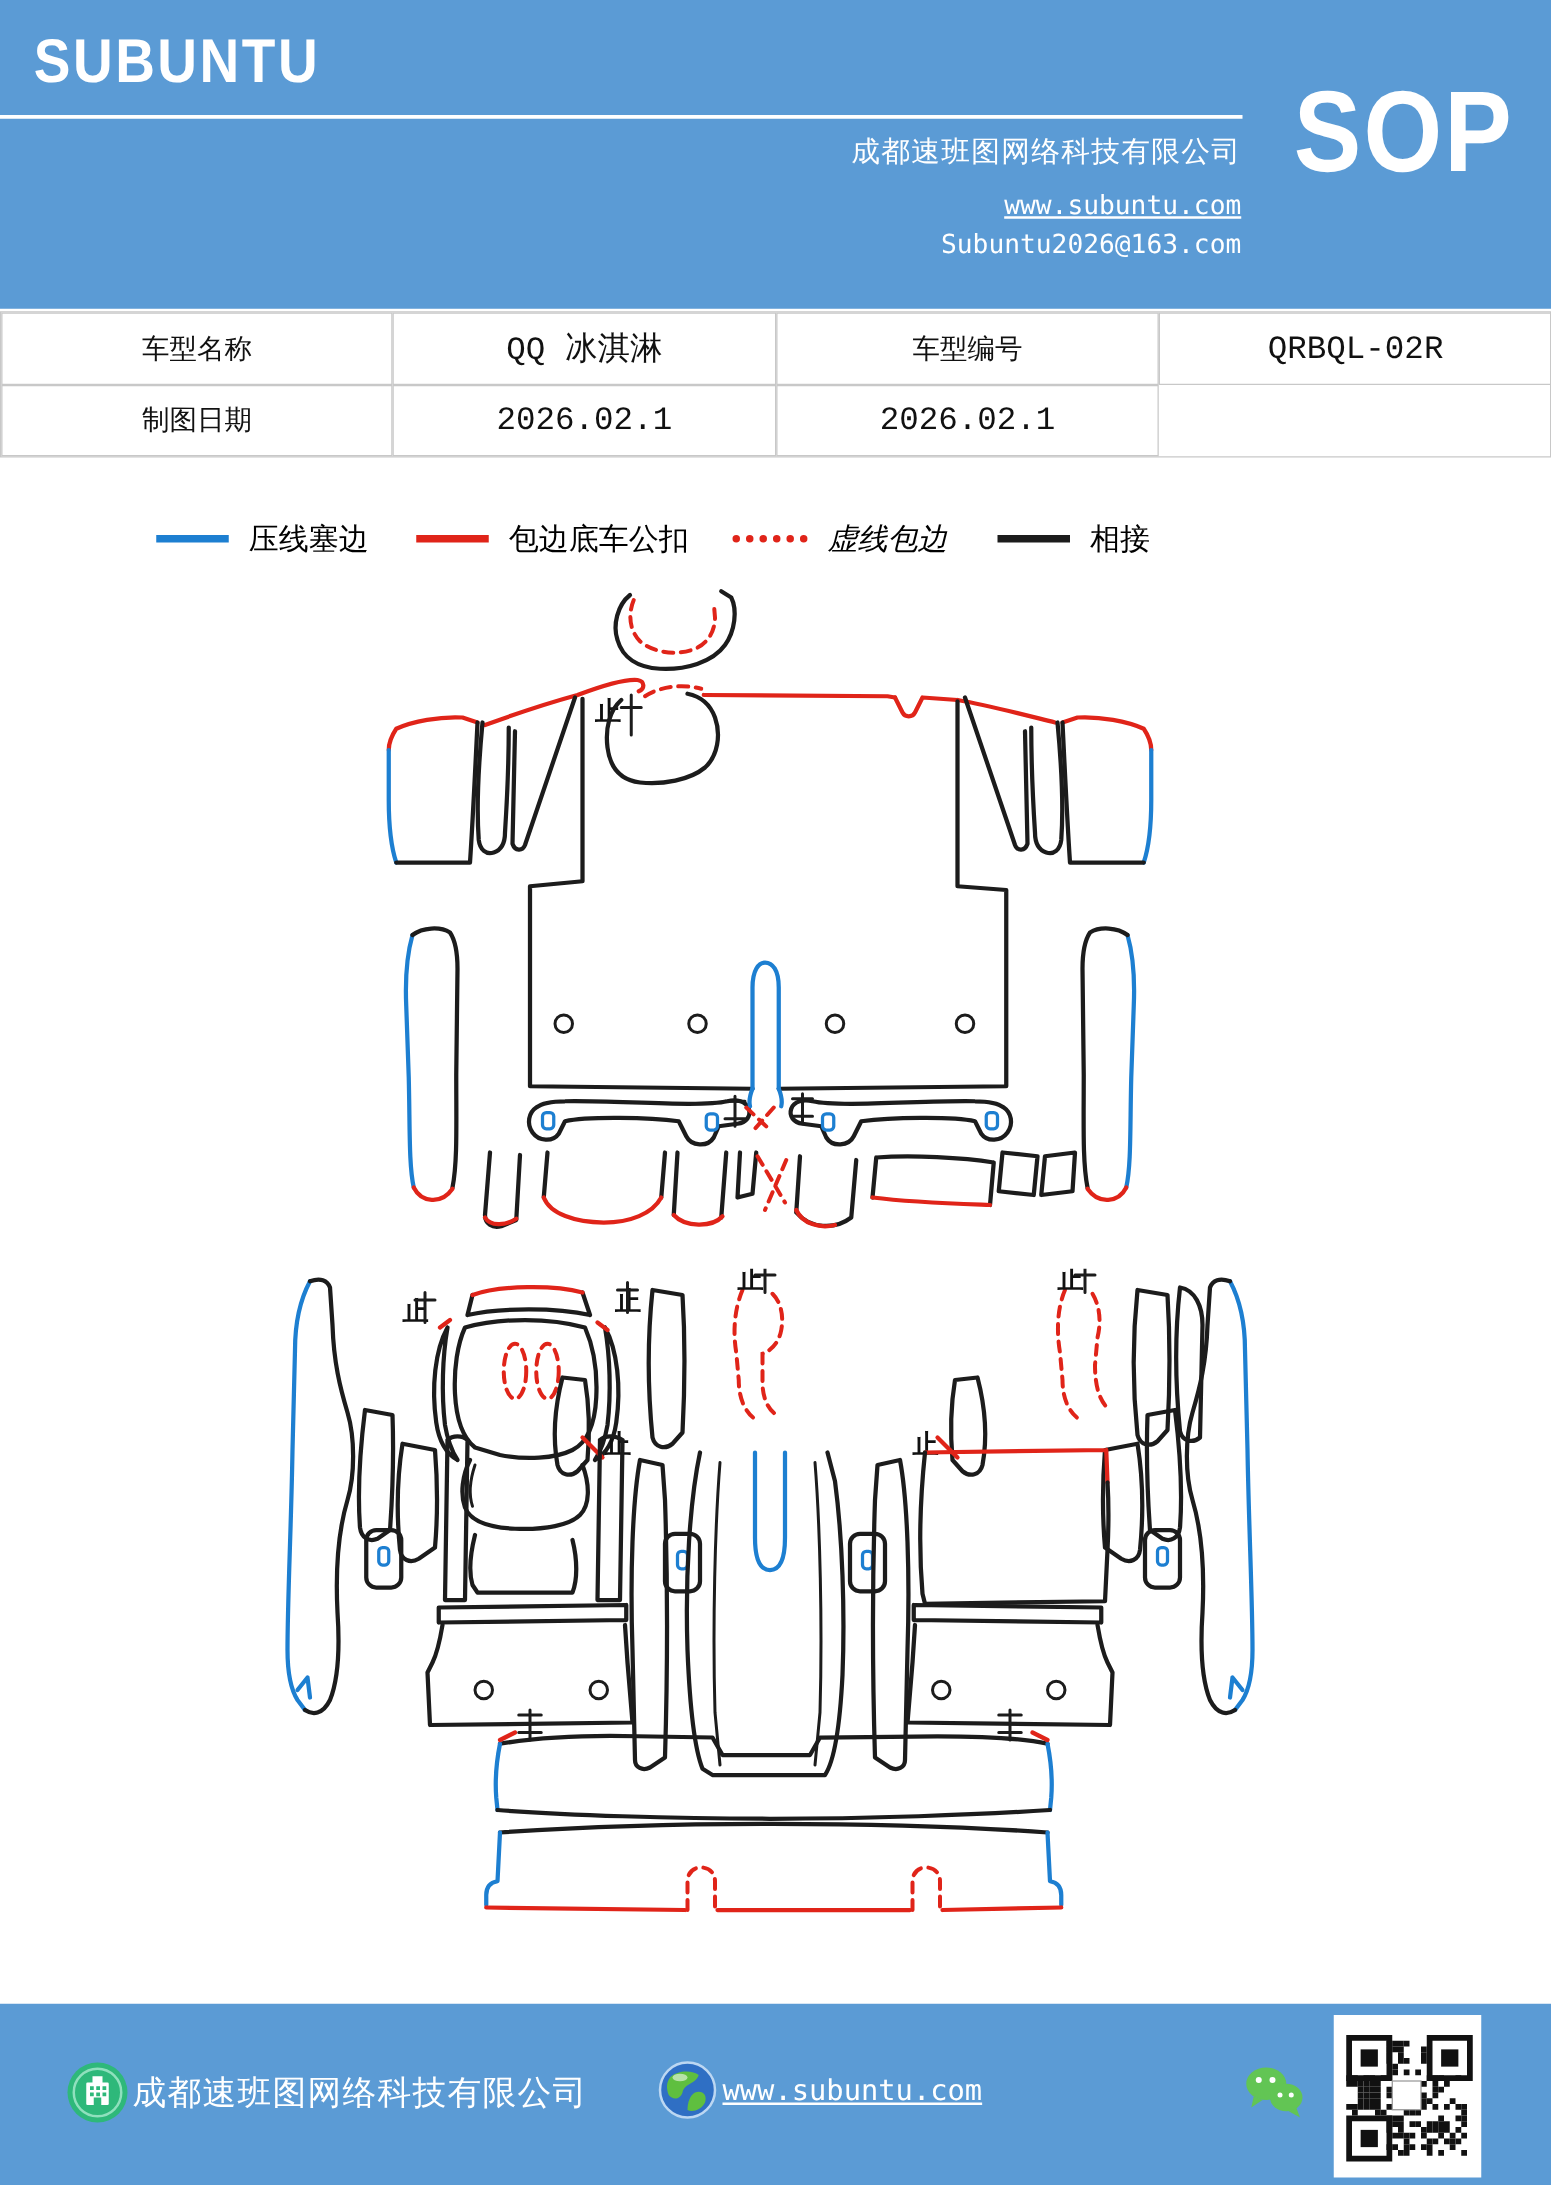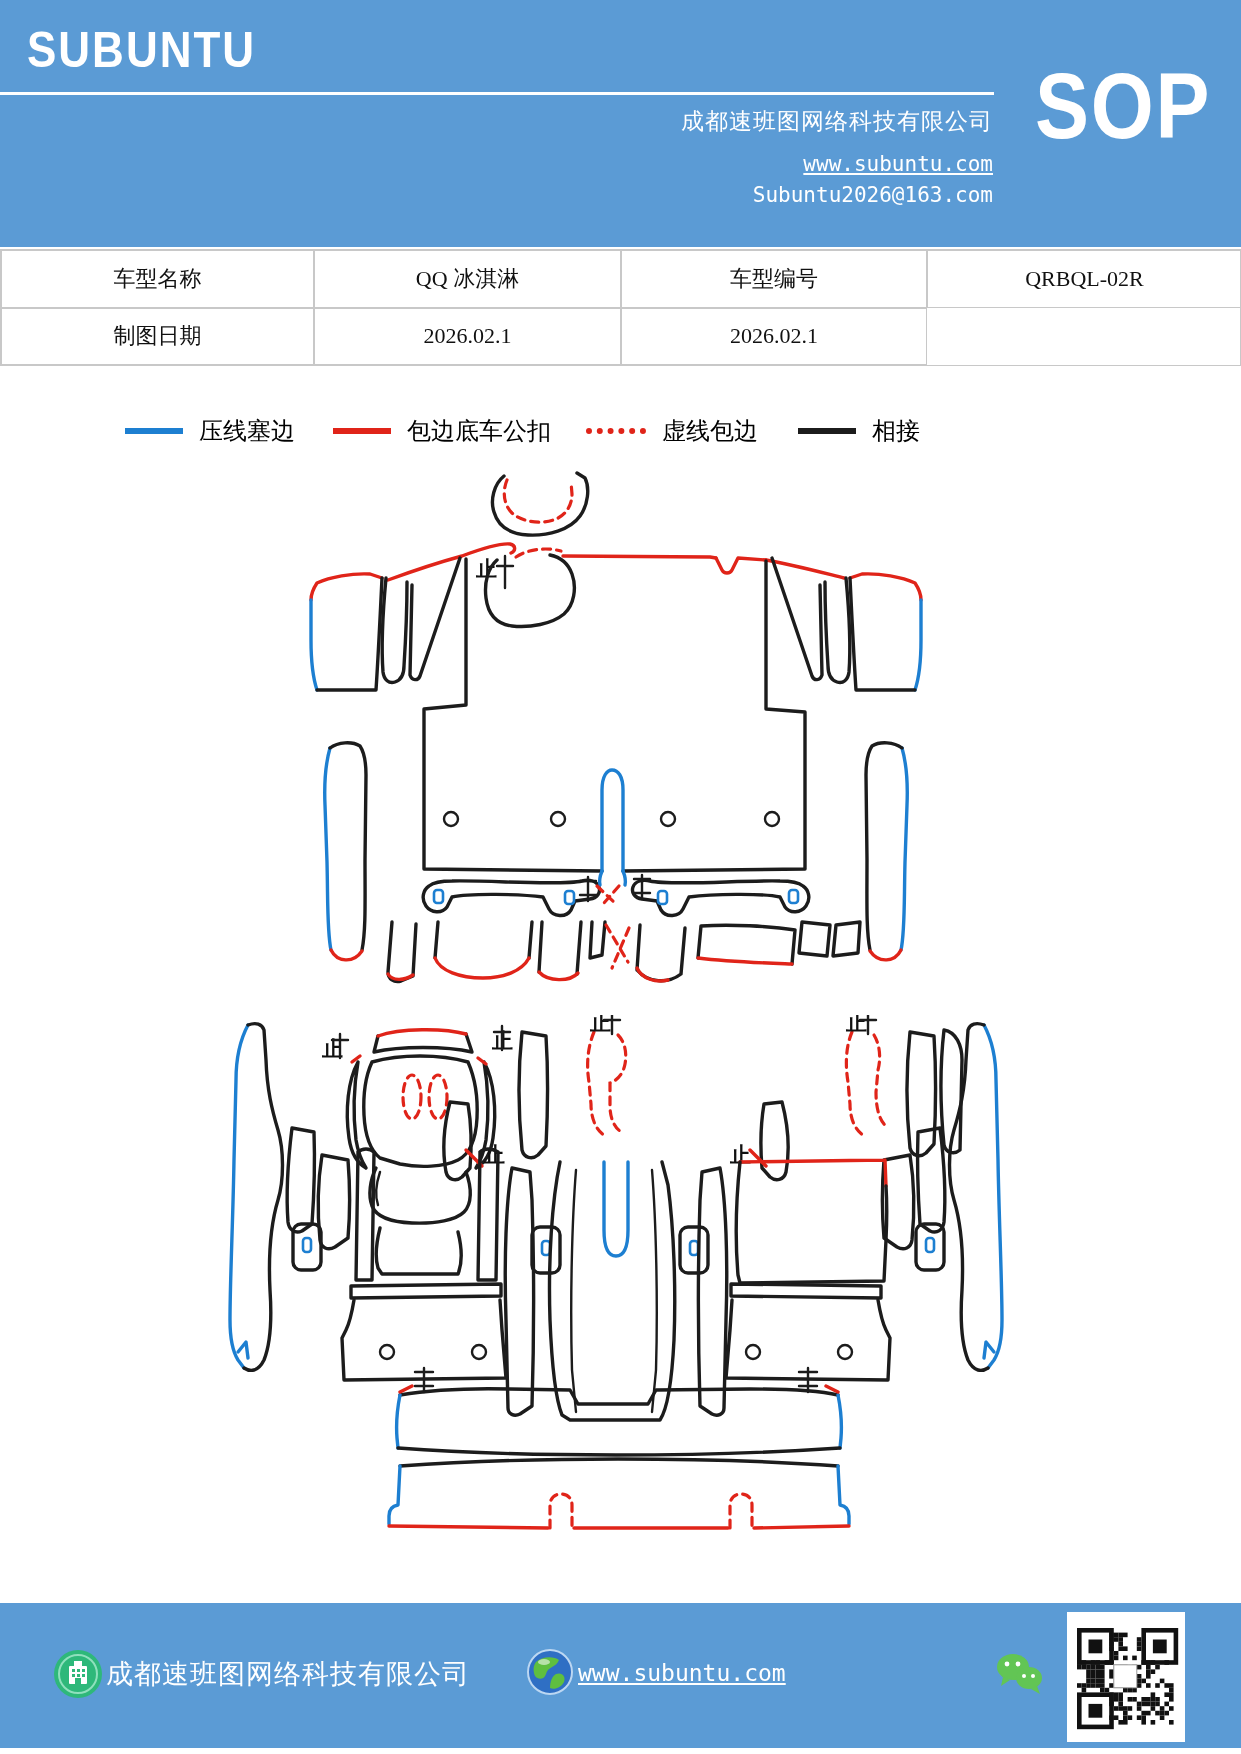--- a/index.html
+++ b/index.html
@@ -30,21 +30,21 @@
   .header-mail{left:0;top:183px;width:993px;text-align:right;color:#fff;font-size:21px;
         font-family:"DejaVu Sans Mono",monospace;}
   a.wlink{color:#fff;cursor:pointer;}
 
   
   .info-table{left:0;top:249px;width:1241px;height:117px;display:grid;
         grid-template-columns:313px 307px 306px 315px;grid-template-rows:1fr 1fr;
         border:1px solid var(--tborder);background:#fff;}
   .info-cell{border:1px solid var(--tborder);display:flex;align-items:center;
         justify-content:center;font-size:22px;font-family:"Liberation Serif",serif;}
-  .info-cell.val{font-family:Liberation Serif, serif;font-size:22px;}
+  .info-cell.val{font-family:Liberation Mono, monospace;font-size:26px;}
 
   
   .legend{left:0;top:402px;width:1241px;height:34px;margin-top:12px;}
   .legend-item{position:absolute;top:0;height:34px;display:flex;align-items:center;}
   .swatch{display:inline-block;width:58px;margin-right:16px;}
   .swatch.sol-blue{border-top:6px solid var(--lblue);}
   .swatch.sol-red{border-top:6px solid var(--lred);}
   .swatch.dash-red{border-top:6px dotted var(--lred);width:60px;}
   .swatch.sol-black{border-top:6px solid var(--lblack);}
   .legend-label{font-size:24px;font-family:"Liberation Serif",serif;color:#000;}
@@ -91,21 +91,21 @@
 
 <div class="abs legend">
   <div class="legend-item" style="left:125px;">
     <span class="swatch sol-blue"></span>
     <span class="legend-label">压线塞边</span>
   </div>
   <div class="legend-item" style="left:333px;">
     <span class="swatch sol-red"></span>
     <span class="legend-label">包边底车公扣</span>
   </div>
-  <div class="legend-item" style="left:586px;">
+  <div class="legend-item" style="left:586px;font-style:italic;">
     <span class="swatch dash-red"></span>
     <span class="legend-label">虚线包边</span>
   </div>
   <div class="legend-item" style="left:798px;">
     <span class="swatch sol-black"></span>
     <span class="legend-label">相接</span>
   </div>
 </div>
 
 <svg class="abs" style="left:300px;top:455px;" width="640" height="545" viewBox="300 455 640 545">

